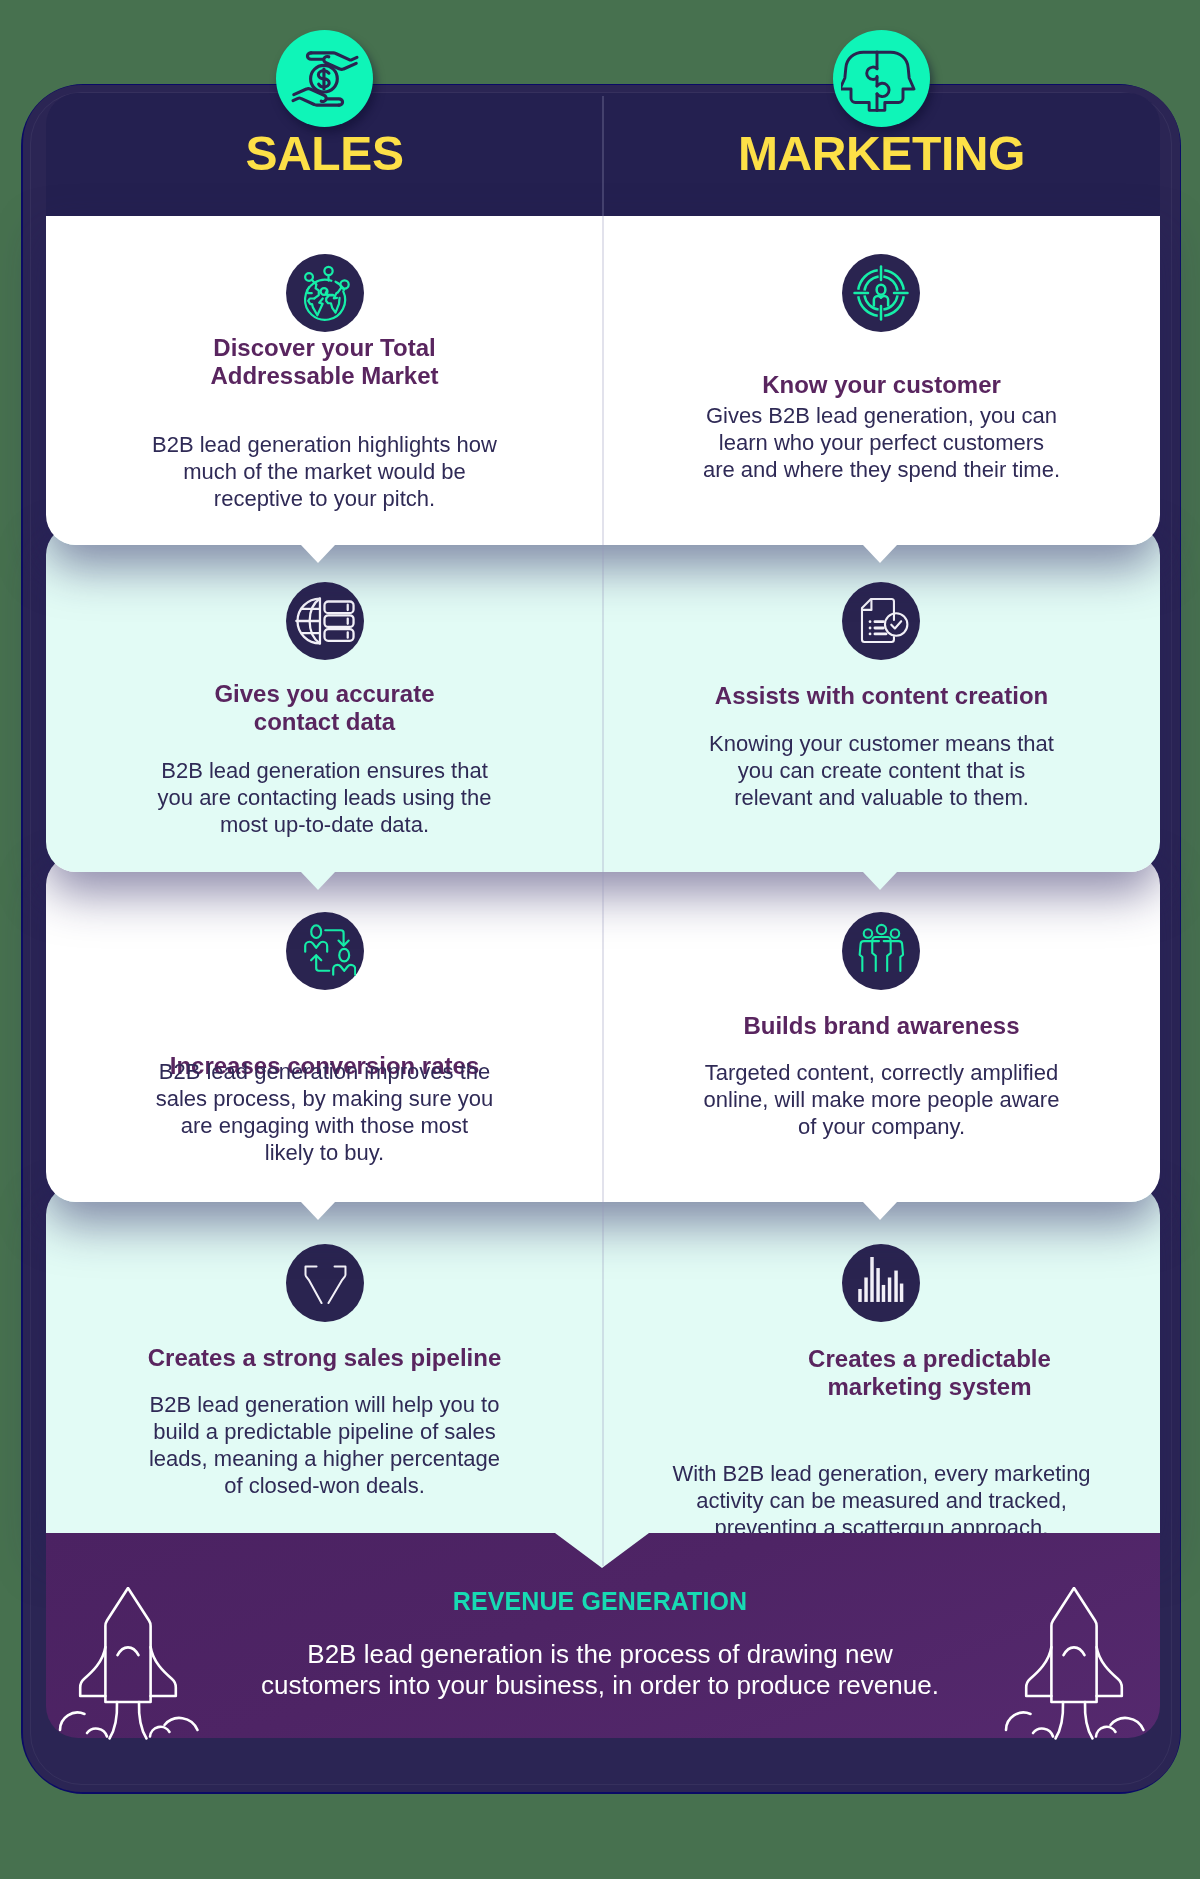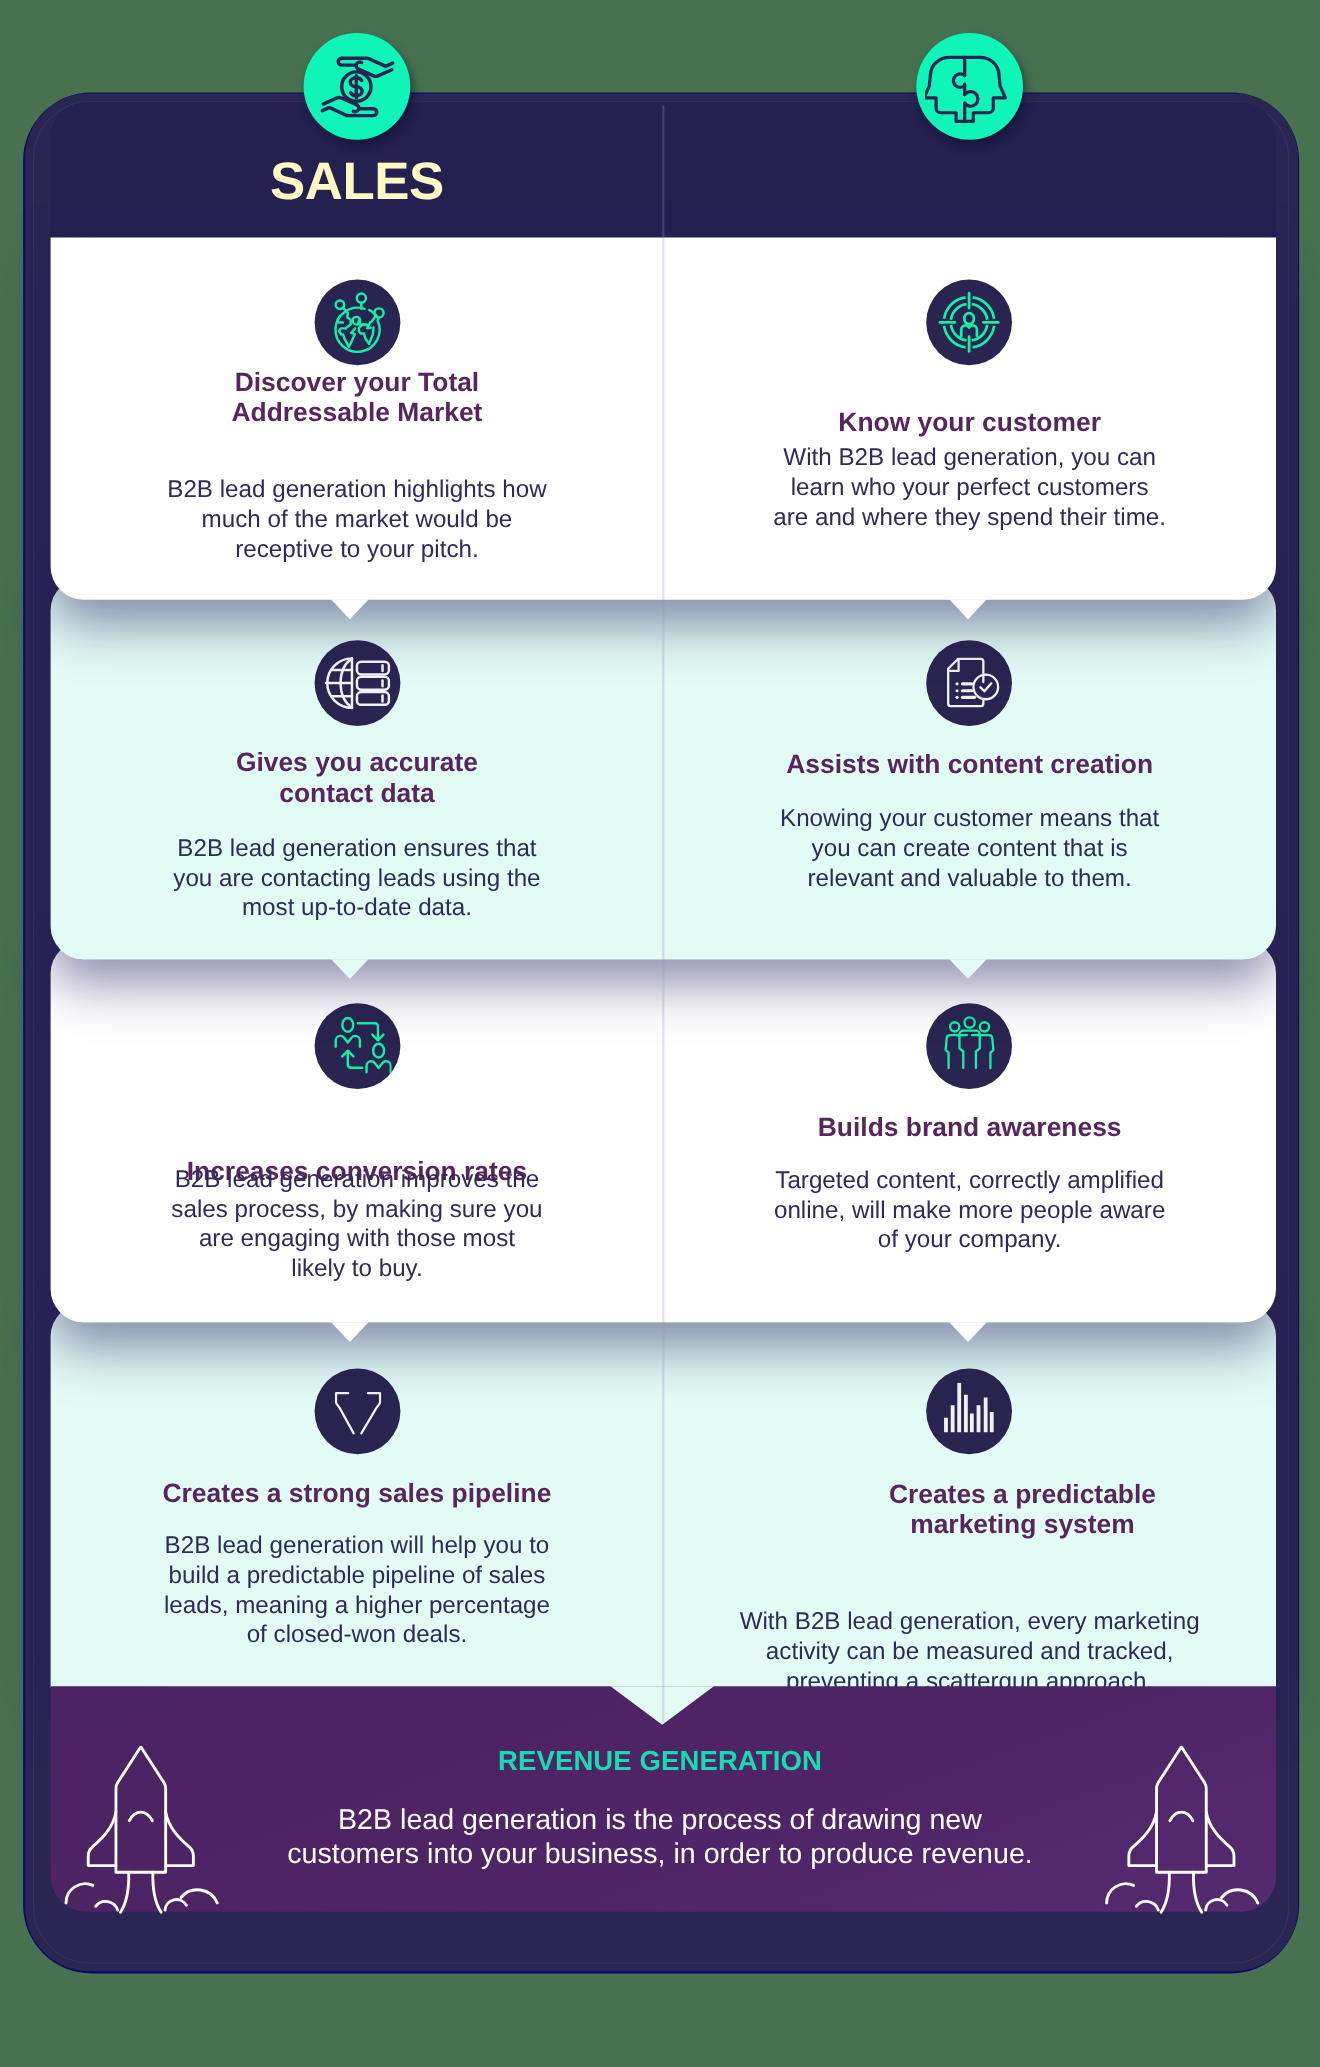--- a/index.html
+++ b/index.html
@@ -9,22 +9,22 @@
 
   .frame-outline{position:absolute;left:21px;top:84px;width:1160px;height:1710px;
     border-radius:62px;background:#0a0a66;}
   .frame{position:absolute;left:22.5px;top:85px;width:1157px;height:1707px;
     background:#2b2554;border-radius:58px;}
   .frame-sheen{position:absolute;left:30px;top:92px;width:1142px;height:1693px;
     border-radius:52px;border:1.5px solid rgba(255,255,255,.055);box-sizing:border-box;}
 
   .header{position:absolute;left:46px;top:93px;width:1114px;height:123px;
     background:#242050;border-radius:32px 32px 0 0;overflow:hidden;z-index:2;}
-  .header-label{position:absolute;top:142px;width:557px;text-align:center;
-    font-size:48px;font-weight:700;letter-spacing:-.4px;color:#fef9c3;line-height:48px;z-index:10;}
+  .header-label{position:absolute;top:130px;width:557px;text-align:center;
+    font-size:48px;font-weight:700;letter-spacing:-.4px;color:#fde047;line-height:48px;z-index:10;}
 
   .divider{position:absolute;left:601.5px;top:96px;width:2px;height:1470px;
     background:rgba(150,150,185,.28);z-index:14;}
 
   .card{position:absolute;left:46px;width:1114px;}
   .card.white{background:#fff;}
   .card.mint{background:#e2fbf5;}
 
   .notch{position:absolute;width:0;height:0;border-left:17.5px solid transparent;
     border-right:17.5px solid transparent;}
@@ -56,20 +56,21 @@
 </style>
 </head>
 <body>
 
 <div id="stage">
   <div class="frame-outline"></div>
   <div class="frame"></div>
   <div class="frame-sheen"></div>
   <div class="header"></div>
   <div class="header-label" style="left:46px;">SALES</div>
+  <div class="header-label" style="left:603px;">MARKETING</div>
   <div class="row" style="position:absolute;left:0;top:0;z-index:8;">
     <div style="position:absolute;left:46px;top:216px;width:1114px;height:329px;border-radius:0 0 30px 30px;box-shadow:0 22px 46px rgba(36,30,92,.50);"></div>
     <div class="card white" style="top:216px;height:329px;border-radius:0 0 30px 30px;"></div>
     <div class="notch white" style="left:301.0px;top:545px;"></div>
     <div class="notch white" style="left:862.5px;top:545px;"></div>
     <div class="icon-circle" style="left:285.5px;top:254px;">
       <span style="display:flex;color:#16eea8;">
           <svg viewBox="2.2 -2.3 44 44" width="63" height="63" fill="none" stroke="currentColor" stroke-width="1.55" stroke-linecap="round" stroke-linejoin="round">
 <path d="M37.3 18.2a14 14 0 1 1-8.3-7.4"></path>
 <path d="M31.9 11.5a14 14 0 0 1 6 5.6"></path>
@@ -112,21 +113,21 @@
 <path d="M34.4 24h10.8" stroke-linecap="round"></path>
 <ellipse cx="24" cy="21.3" rx="3.5" ry="4" stroke-linecap="round"></ellipse>
 <path d="M18.3 33.9v-4.5c0-1.7 1.4-3.1 3.1-3.1.9 0 1.8.4 2.4 1.2l.2.3.2-.3c.6-.8 1.5-1.2 2.4-1.2 1.7 0 3.1 1.4 3.1 3.1v4.5" stroke-linecap="round"></path>
 </svg>
         </span>
     </div>
     <div class="cell" style="left:603px;top:355px;">
       <p class="title" style="width:269px;margin:16px auto;">Know your customer</p>
     </div>
     <div class="cell" style="left:603px;top:402px;">
-      <p class="bodytext" style="width:360px;margin:0 auto;">With B2B lead generation, you can learn who your perfect customers are and where they spend their time.</p>
+      <p class="bodytext" style="width:360px;margin:0 auto;">Gives B2B lead generation, you can learn who your perfect customers are and where they spend their time.</p>
     </div>
   </div>
   <div class="row" style="position:absolute;left:0;top:0;z-index:7;">
     <div style="position:absolute;left:46px;top:525px;width:1114px;height:347px;border-radius:30px;box-shadow:0 22px 46px rgba(36,30,92,.50);"></div>
     <div class="card mint" style="top:525px;height:347px;border-radius:30px;"></div>
     <div class="notch mint" style="left:301.0px;top:872px;"></div>
     <div class="notch mint" style="left:862.5px;top:872px;"></div>
     <div class="icon-circle" style="left:285.5px;top:582px;">
       <span style="display:flex;color:#f3f1f8;">
           <svg viewBox="0 0 48 48" width="62" height="62" fill="none" stroke="currentColor" stroke-width="1.75" stroke-linecap="round" stroke-linejoin="round">

